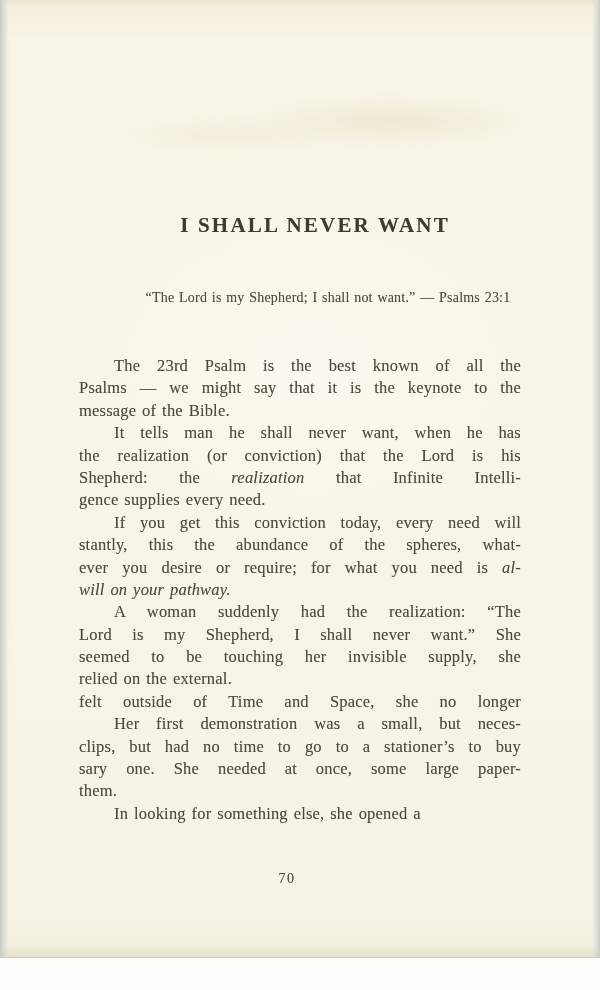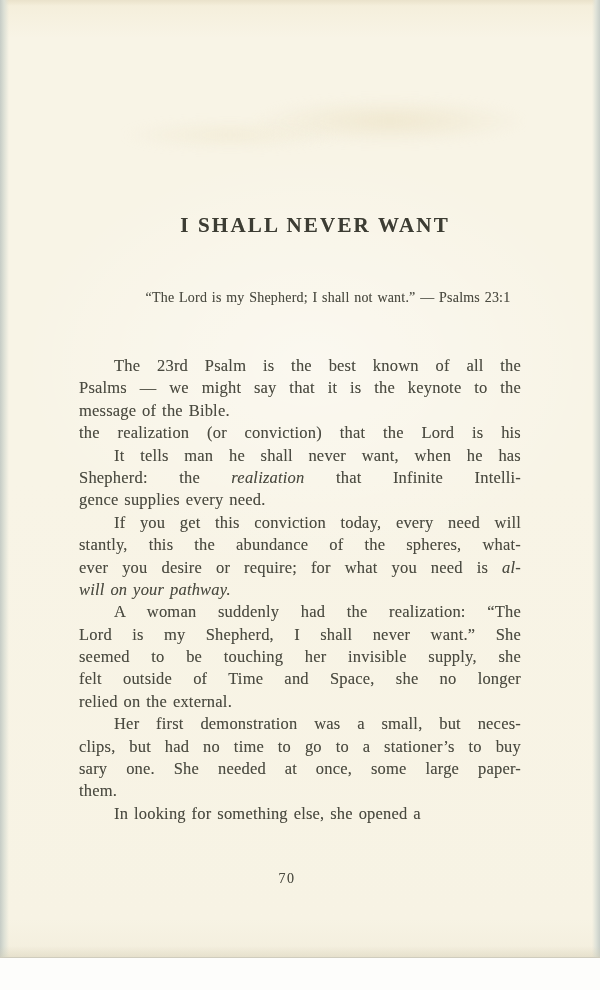--- a/index.html
+++ b/index.html
@@ -112,33 +112,33 @@
   <div class="smudge-a"></div>
   <div class="smudge-b"></div>
 
   <h1 class="chapter-title">I SHALL NEVER WANT</h1>
   <p class="epigraph">“The Lord is my Shepherd; I shall not want.” — Psalms 23:1</p>
 
   <div class="body-text" id="body-text">
       <div class="line first">The 23rd Psalm is the best known of all the</div>
       <div class="line">Psalms — we might say that it is the keynote to the</div>
       <div class="line last">message of the Bible.</div>
+      <div class="line first">It tells man he shall never want, when he has</div>
       <div class="line">the realization (or conviction) that the Lord is his</div>
-      <div class="line first">It tells man he shall never want, when he has</div>
       <div class="line">Shepherd: the <i>realization</i> that Infinite Intelli-</div>
       <div class="line last">gence supplies every need.</div>
       <div class="line first">If you get this conviction today, every need will</div>
       <div class="line">stantly, this the abundance of the spheres, what-</div>
       <div class="line">ever you desire or require; for what you need is <i>al-</i></div>
       <div class="line last"><i>will on your pathway.</i></div>
       <div class="line first">A woman suddenly had the realization: “The</div>
       <div class="line">Lord is my Shepherd, I shall never want.” She</div>
       <div class="line">seemed to be touching her invisible supply, she</div>
+      <div class="line last">relied on the external.</div>
       <div class="line">felt outside of Time and Space, she no longer</div>
-      <div class="line last">relied on the external.</div>
       <div class="line first">Her first demonstration was a small, but neces-</div>
       <div class="line">clips, but had no time to go to a stationer’s to buy</div>
       <div class="line">sary one. She needed at once, some large paper-</div>
       <div class="line last">them.</div>
       <div class="line first last">In looking for something else, she opened a</div>
     </div>
 
   <div class="page-number">70</div>
 
   <div class="bottom-shade"></div>

